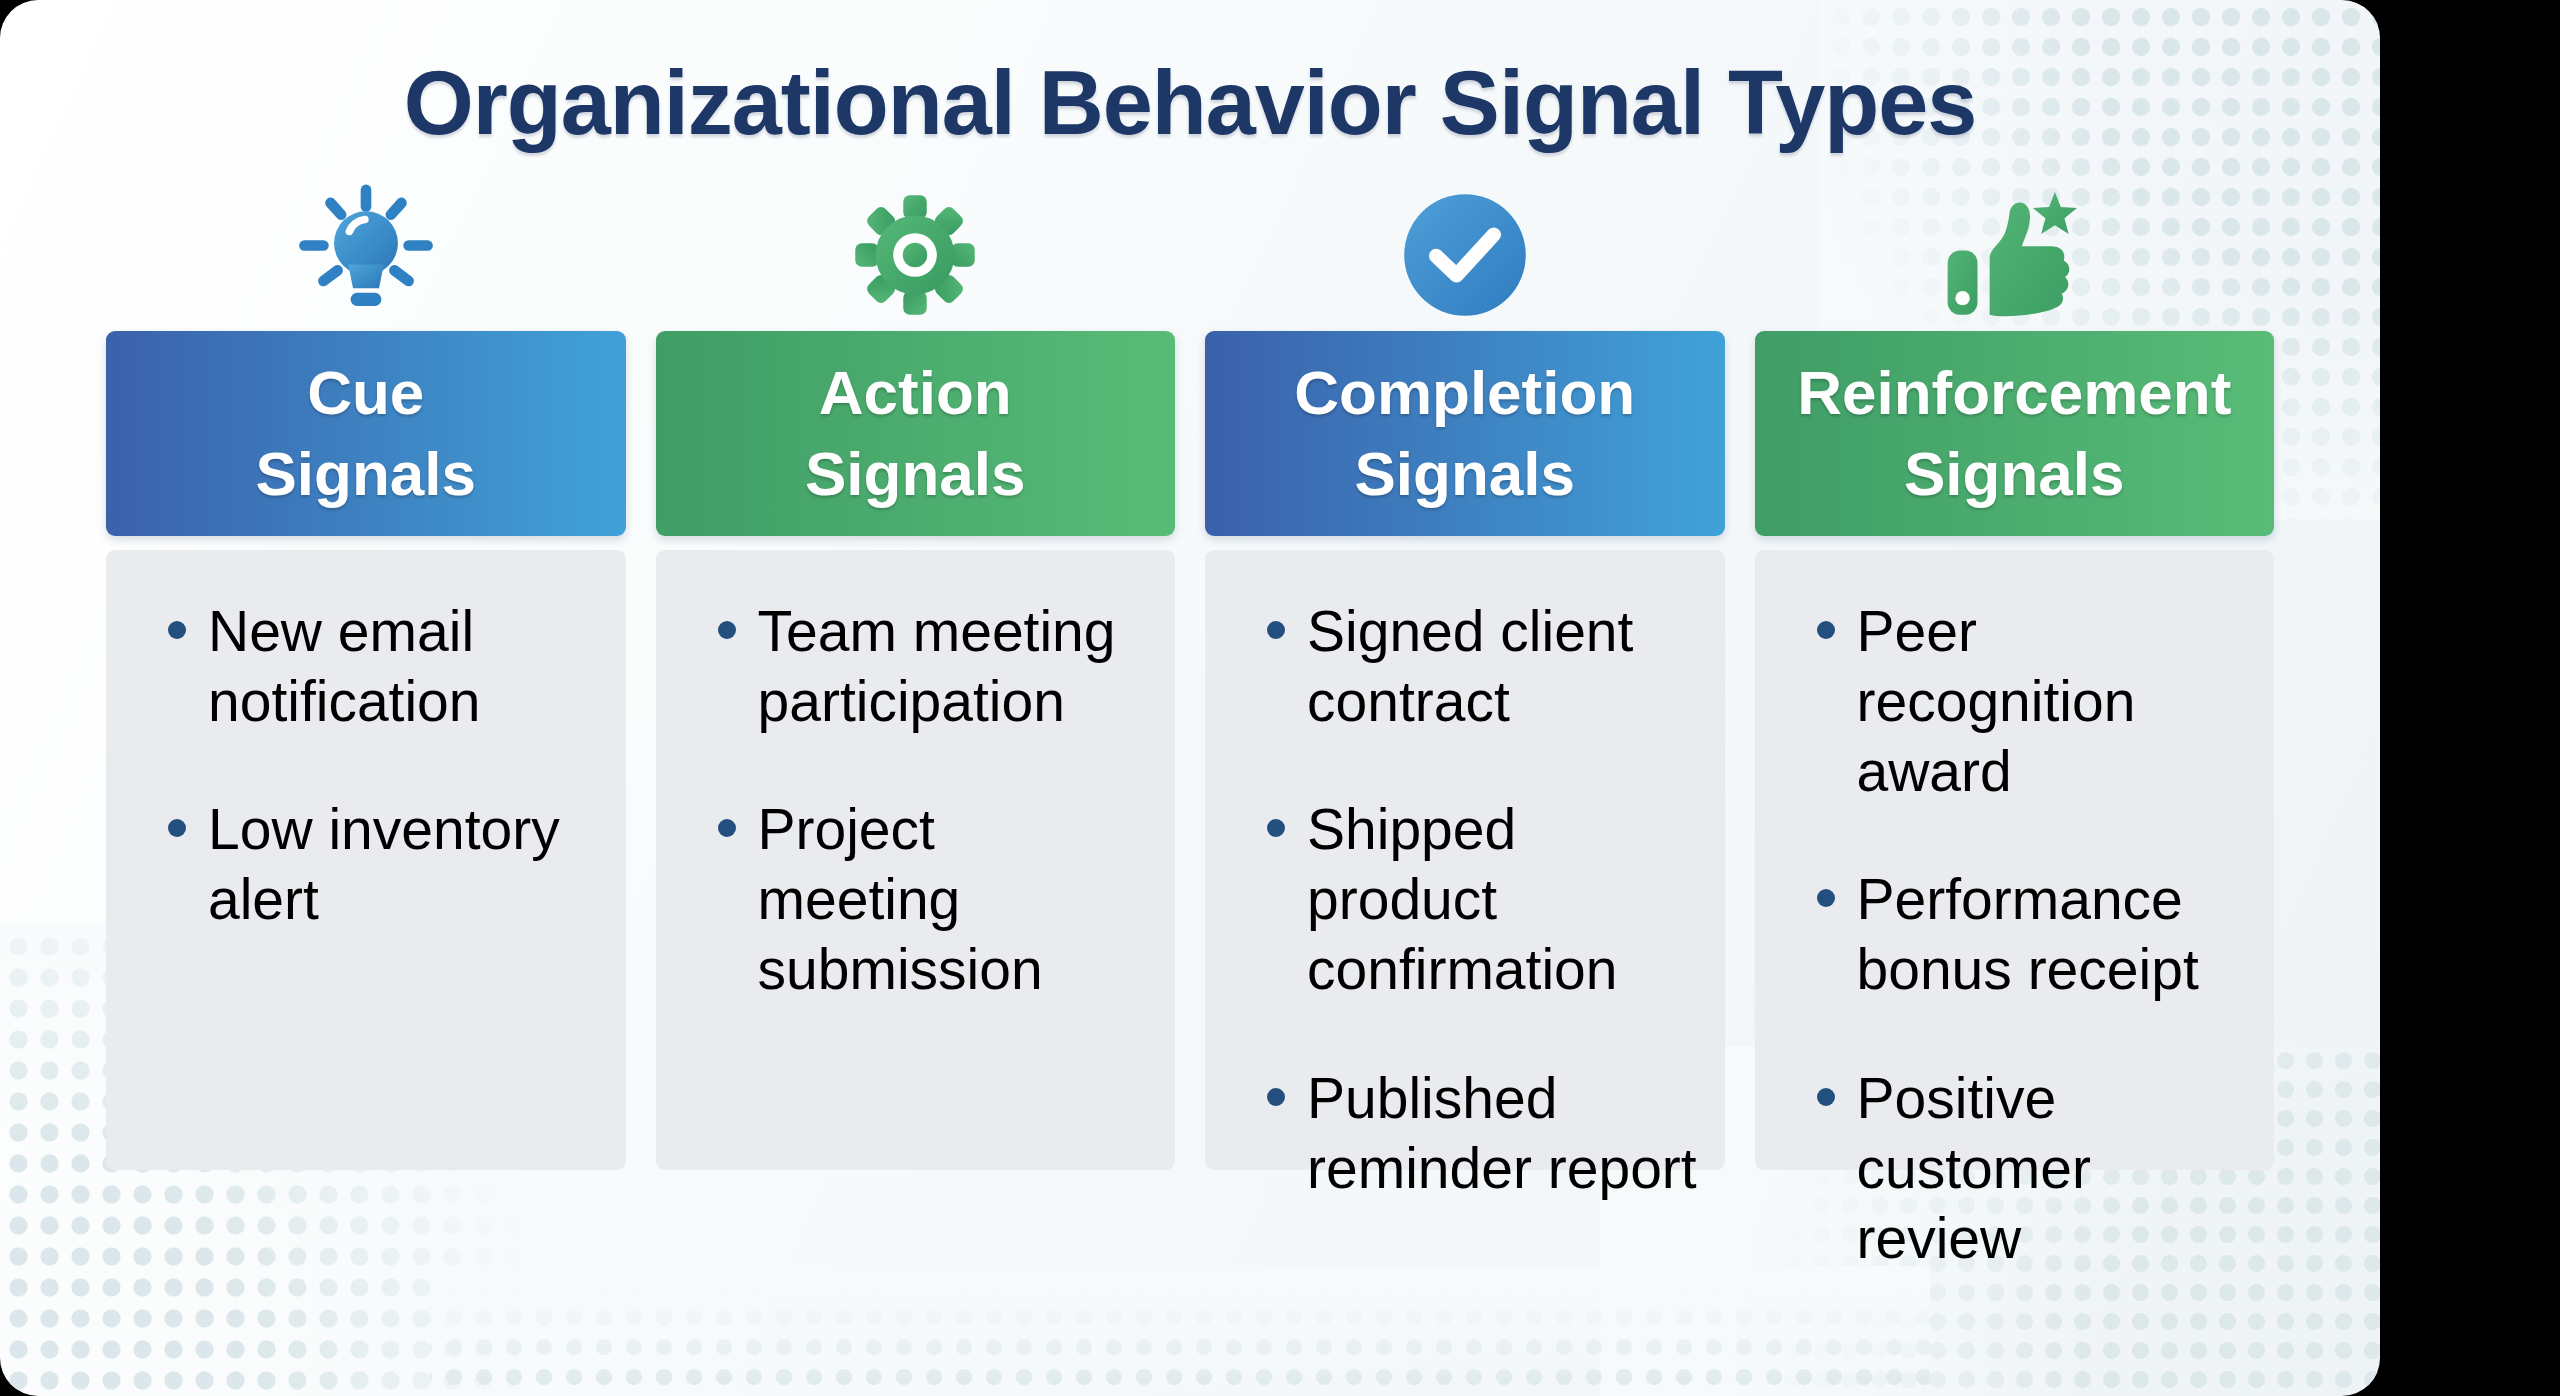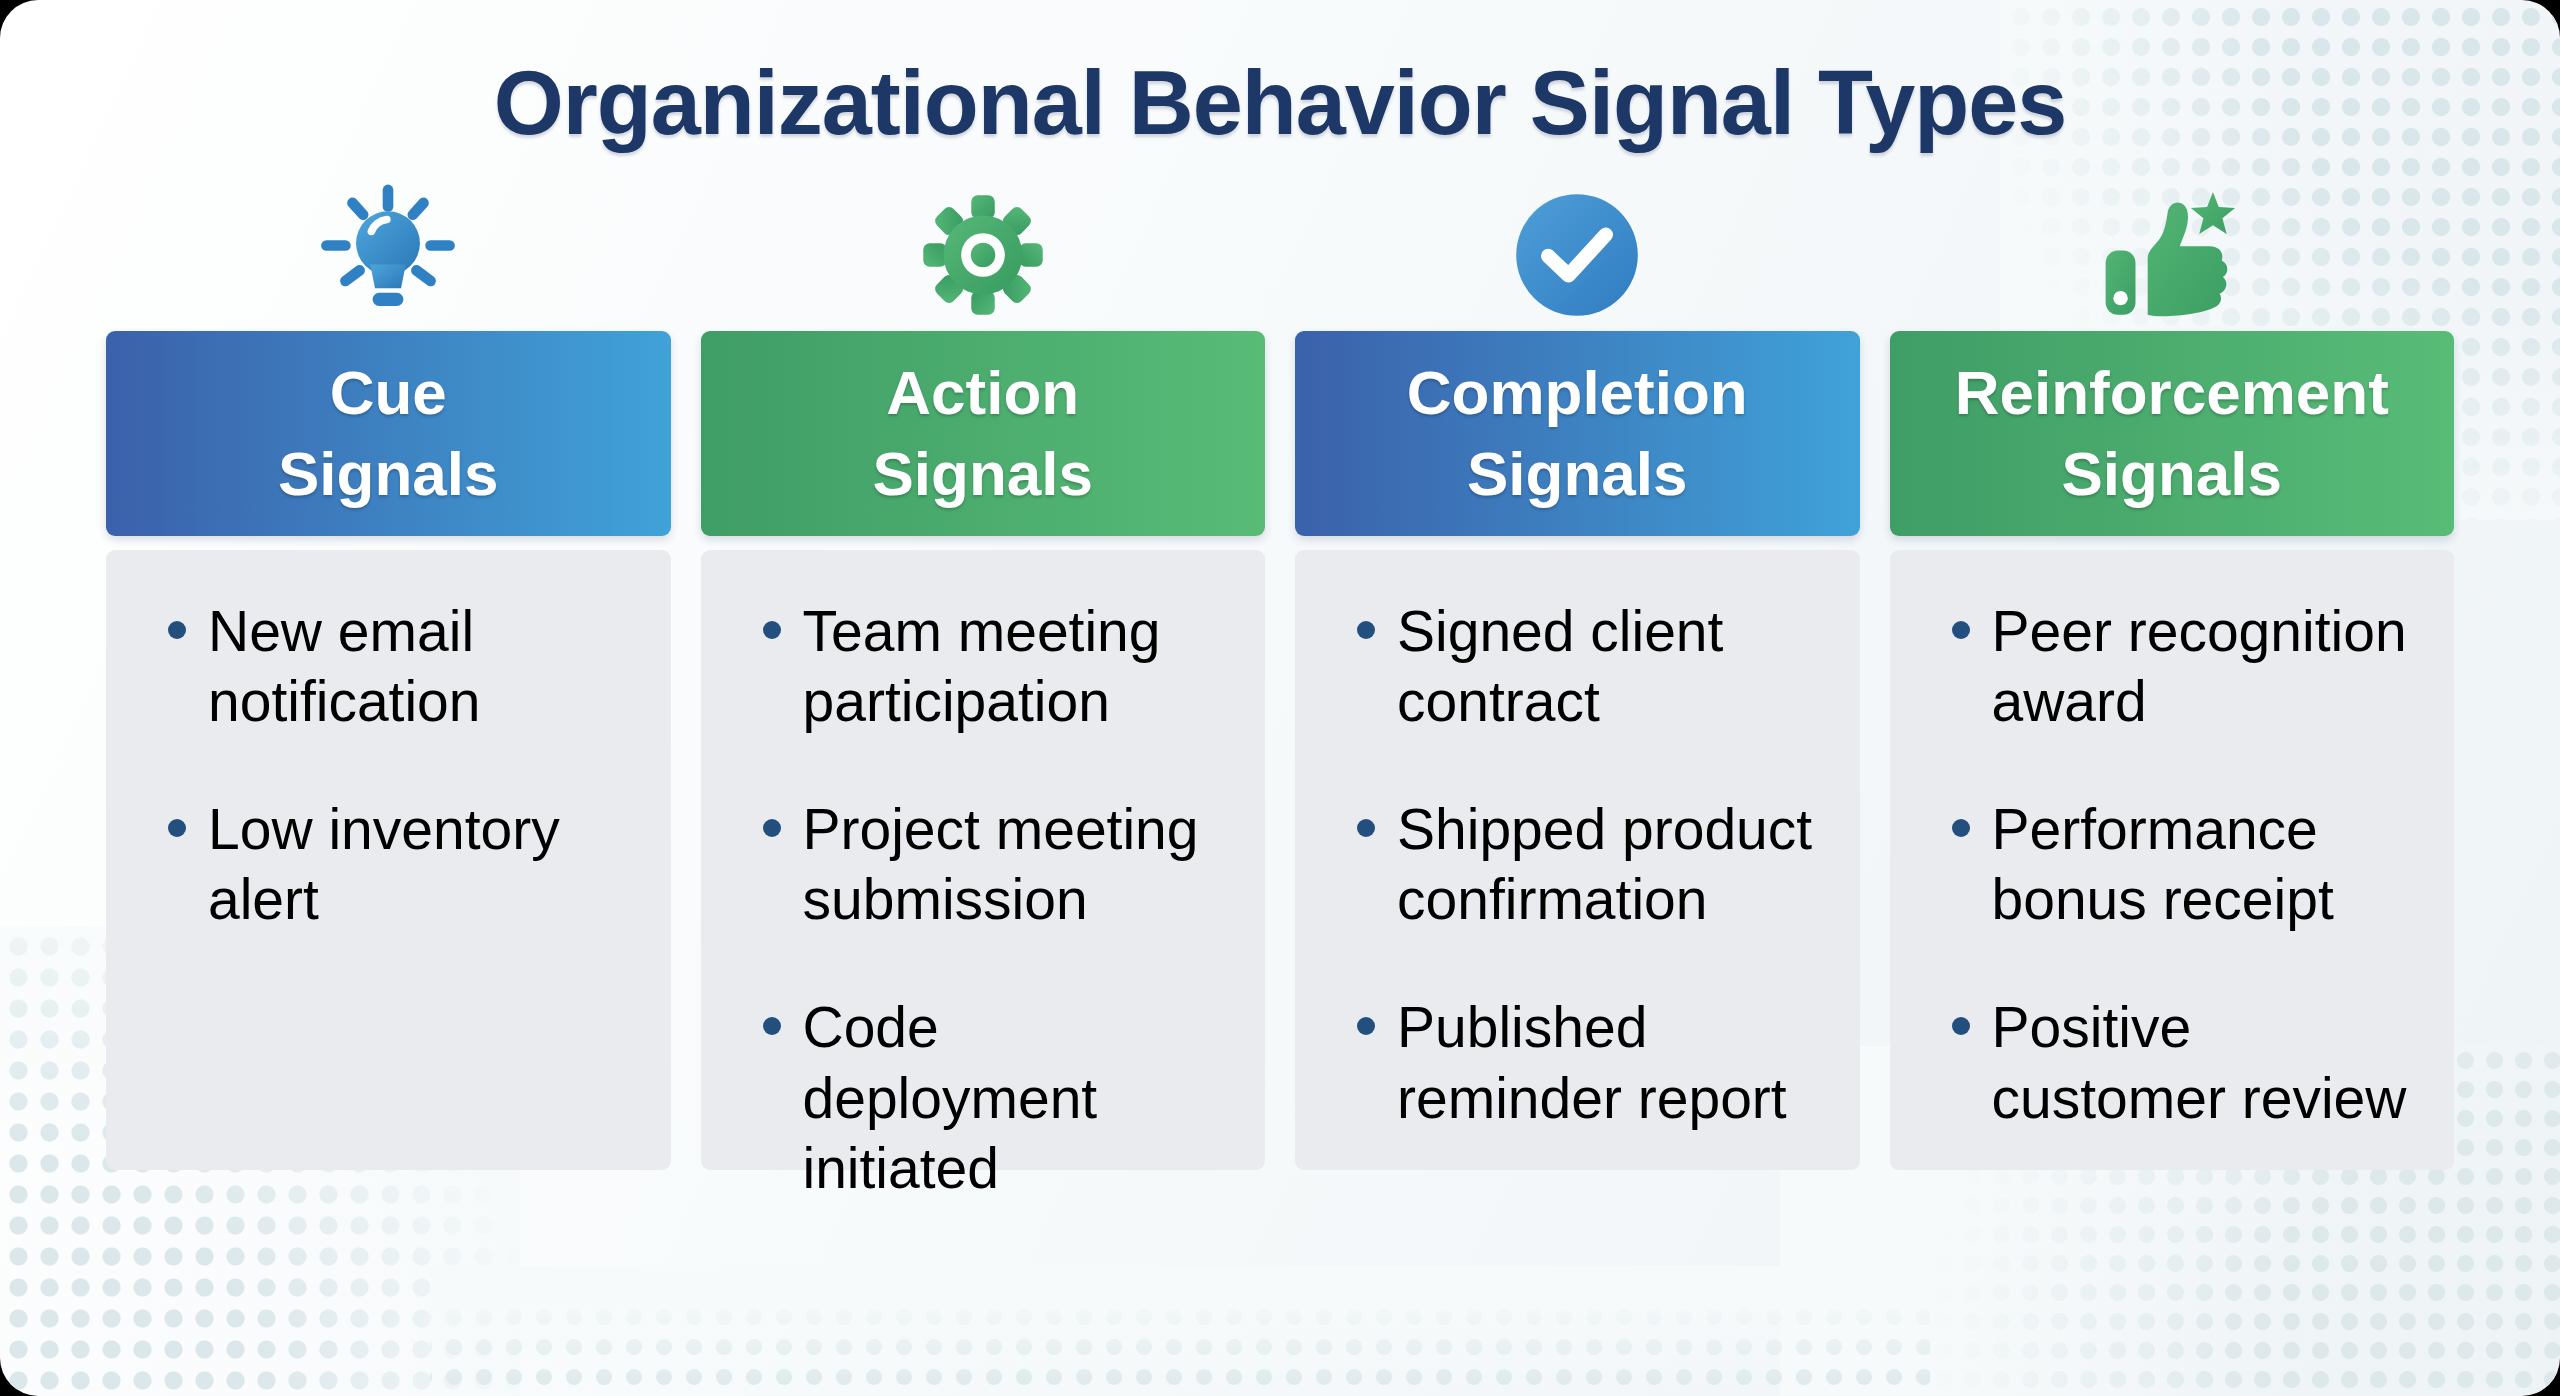--- a/index.html
+++ b/index.html
@@ -1,18 +1,18 @@
 <!DOCTYPE html>
 <html><head>
 <meta charset="utf-8">
 <style>
   html,body{margin:0;padding:0;background:#000;}
   .page{
     position:relative;
-    width:2560px;height:1396px;
+    width:2380px;height:1396px;
     border-radius:38px;
     overflow:hidden;
     background:linear-gradient(115deg,#ffffff 0%,#f7fafb 45%,#eef3f6 100%);
     font-family:"Liberation Sans","DejaVu Sans",sans-serif;
   }
   
   .dots{position:absolute;pointer-events:none;}
   .dots-tr{
     top:0;right:0;width:560px;height:520px;
     background-image:
@@ -199,22 +199,20 @@
       <header class="col-header">
         <span>Action
 Signals</span>
       </header>
       <div class="panel">
         <ul>
           <li>Team meeting
 participation</li>
           <li>Project meeting
 submission</li>
-          <li>Code deployment
-initiated</li>
         </ul>
       </div>
     </section>
 
     <section class="column theme-blue">
       <div class="icon-area">
         <svg width="128" height="128" viewBox="0 0 120 120">
           <defs>
             <linearGradient id="gCheck" x1="0" y1="0" x2="1" y2="1">
               <stop offset="0" stop-color="#4f9fd9"></stop>

